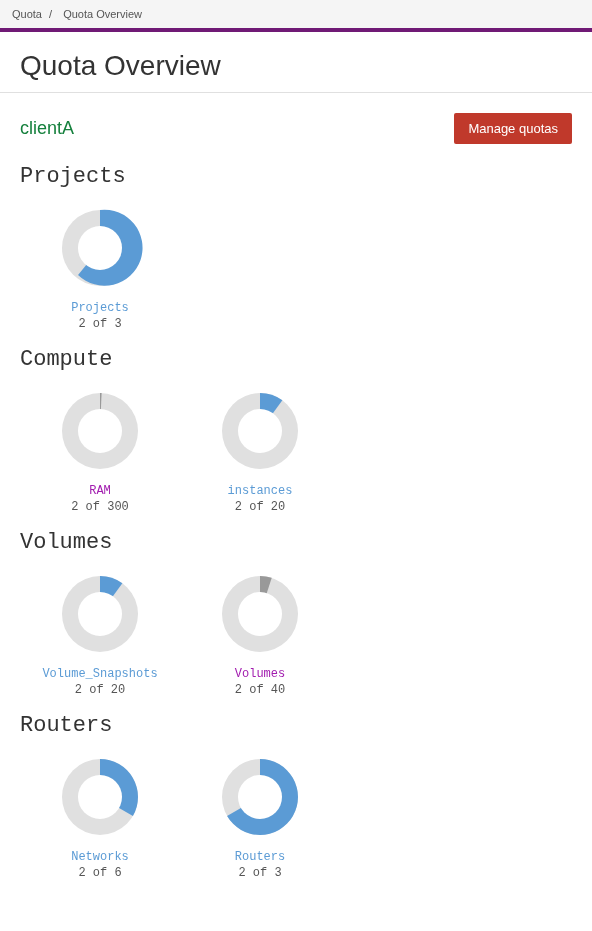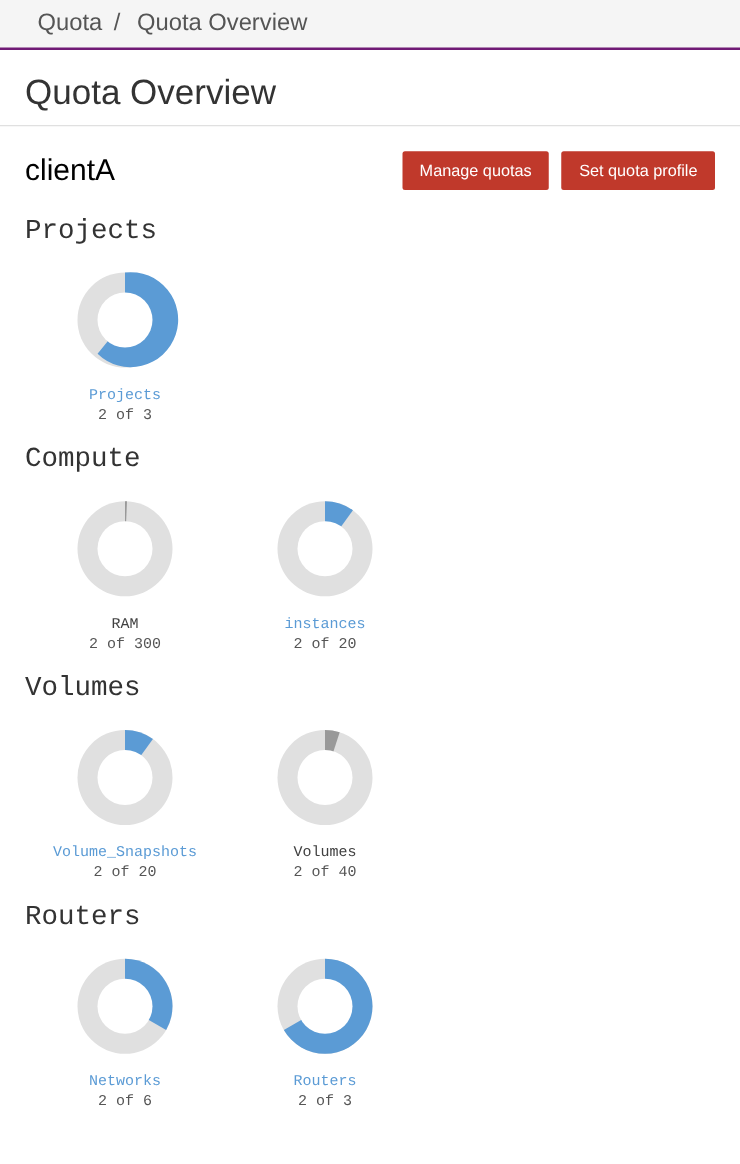--- a/index.html
+++ b/index.html
@@ -5,23 +5,23 @@
     * { box-sizing: border-box; margin: 0; padding: 0; }
     body {
       font-family: Arial, Helvetica, sans-serif;
       background: #fff;
       color: #333;
       width: 592px;
       min-height: 931px;
     }
     .breadcrumb-bar {
       background: #f5f5f5;
-      border-bottom: 2px solid #701a75;
-      padding: 8px 30px;
-      font-size: 19px;
+      border-bottom: 4px solid #701a75;
+      padding: 8px 12px;
+      font-size: 11px;
       color: #555;
     }
     .breadcrumb-bar a {
       color: #555;
       text-decoration: none;
     }
     .breadcrumb-bar span {
       margin: 0 4px;
     }
     .page-header {
@@ -36,23 +36,23 @@
     .main-content {
       padding: 20px 20px;
     }
     .client-row {
       display: flex;
       align-items: center;
       justify-content: space-between;
       margin-bottom: 20px;
     }
     .client-name {
-      font-size: 24px;
+      font-size: 18px;
       font-weight: 300;
-      color: #000000;
+      color: #15803d;
     }
     .button-group {
       display: flex;
       gap: 10px;
     }
     .btn-red {
       background-color: #c0392b;
       color: #fff;
       border: none;
       padding: 8px 14px;
@@ -78,21 +78,21 @@
       align-items: center;
       width: 160px;
     }
     .chart-label {
       font-size: 12px;
       color: #5b9bd5;
       margin-top: 8px;
       text-align: center;
     }
     .chart-label.gray {
-      color: #404040;
+      color: #a21caf;
     }
     .chart-sublabel {
       font-size: 12px;
       color: #555;
       margin-top: 2px;
       text-align: right;
     }
     .section-divider {
       margin-bottom: 16px;
       font-family: Liberation Mono, monospace;
@@ -110,21 +110,20 @@
 <div class="page-header">
   <h1 class="page-title">Quota Overview</h1>
 </div>
 
 <div class="main-content">
 
   <div class="client-row">
     <span class="client-name">clientA</span>
     <div class="button-group">
       <button class="btn-red">Manage quotas</button>
-      <button class="btn-red">Set quota profile</button>
     </div>
   </div>
 
   <div class="section-divider">
     <h2 class="section-title">Projects</h2>
     <div class="charts-row">
       <div class="chart-item">
         <svg width="90" height="90" viewBox="0 0 90 90">
           <circle cx="45" cy="45" r="38" fill="#e0e0e0"></circle>
 

